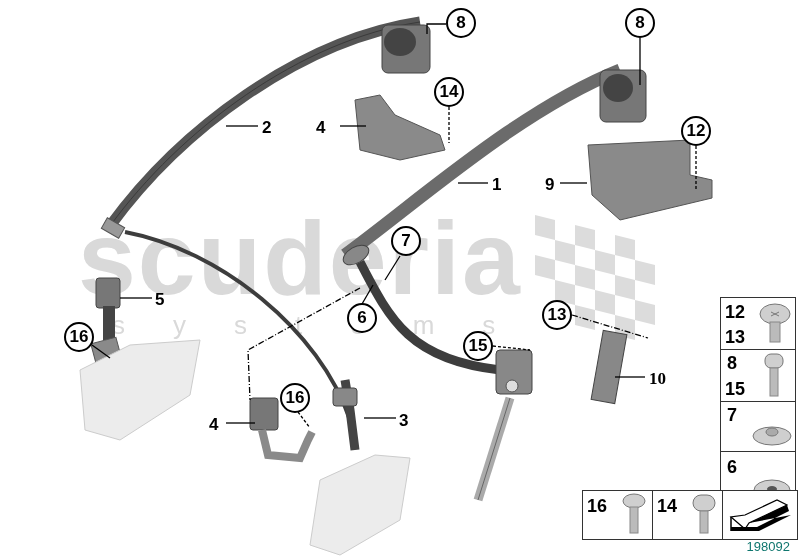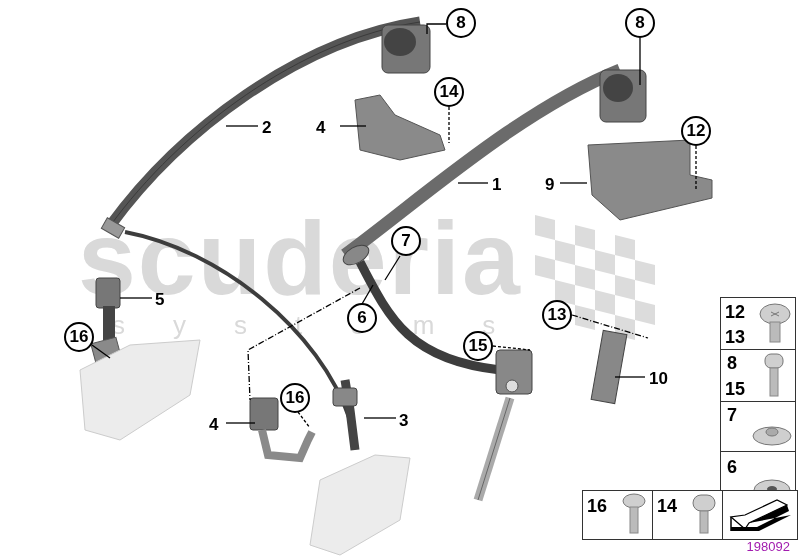--- a/index.html
+++ b/index.html
@@ -7,21 +7,21 @@
   #canvas{position:absolute;left:0;top:0;width:800px;height:560px;}
   .wm{position:absolute;color:#d9d9d9;font-family:"Liberation Sans",sans-serif;font-weight:bold;pointer-events:none;}
   .wm-main{left:78px;top:206px;font-size:104px;letter-spacing:2px;line-height:1;}
   .wm-sub{left:112px;top:312px;font-size:26px;letter-spacing:48px;font-weight:normal;line-height:1;}
   .lbl{position:absolute;font-weight:bold;font-size:17px;color:#000;line-height:1;}
   .circ{position:absolute;width:30px;height:30px;border:2px solid #000;border-radius:50%;background:#fff;
         display:flex;align-items:center;justify-content:center;font-weight:bold;font-size:17px;color:#000;box-sizing:border-box;}
   .legend{position:absolute;border:1px solid #333;background:#fff;box-sizing:border-box;}
   .legend .cell{position:absolute;box-sizing:border-box;}
   .legend .num{position:absolute;font-weight:bold;font-size:18px;color:#000;line-height:1;}
-  .code{position:absolute;right:10px;bottom:6px;font-size:13px;color:#a21caf;}
+  .code{position:absolute;right:10px;bottom:6px;font-size:13px;color:#0f766e;}
 </style>
 </head>
 <body>
 
 <div id="canvas">
 
   <div class="wm wm-main">scuderia</div>
   <div class="wm wm-sub">systems</div>
 
   <svg width="800" height="560" style="position:absolute;left:0;top:0">
@@ -130,21 +130,21 @@
       <div class="circ" style="left: 280px; top: 383px;">16</div>
       <div class="circ" style="left: 463px; top: 331px;">15</div>
       <div class="circ" style="left: 542px; top: 300px;">13</div>
       <div class="lbl" style="left: 262px; top: 119px;">2</div>
       <div class="lbl" style="left: 316px; top: 119px;">4</div>
       <div class="lbl" style="left: 492px; top: 176px;">1</div>
       <div class="lbl" style="left: 545px; top: 176px;">9</div>
       <div class="lbl" style="left: 155px; top: 291px;">5</div>
       <div class="lbl" style="left: 209px; top: 416px;">4</div>
       <div class="lbl" style="left: 399px; top: 412px;">3</div>
-      <div class="lbl" style="left: 649px; top: 370px;">10</div>
+      <div class="lbl" style="left: 649px; top: 370px; font-family: Liberation Serif, serif;">10</div>
     </div>
 
   <div class="legend" style="left:720px;top:297px;width:76px;height:216px;">
     <div class="cell" style="left:0;top:0;width:74px;height:52px;border-bottom:1px solid #333;">
       <span class="num" style="left:4px;top:5px">12</span>
       <span class="num" style="left:4px;top:30px">13</span>
       <svg style="position:absolute;left:36px;top:4px" width="36" height="44">
         <ellipse cx="18" cy="12" rx="15" ry="10" fill="#cfcfcf" stroke="#777"></ellipse>
         <path d="M14,10 L22,14 M22,10 L14,14" stroke="#777"></path>
         <rect x="13" y="20" width="10" height="20" fill="#bbb" stroke="#888"></rect>

